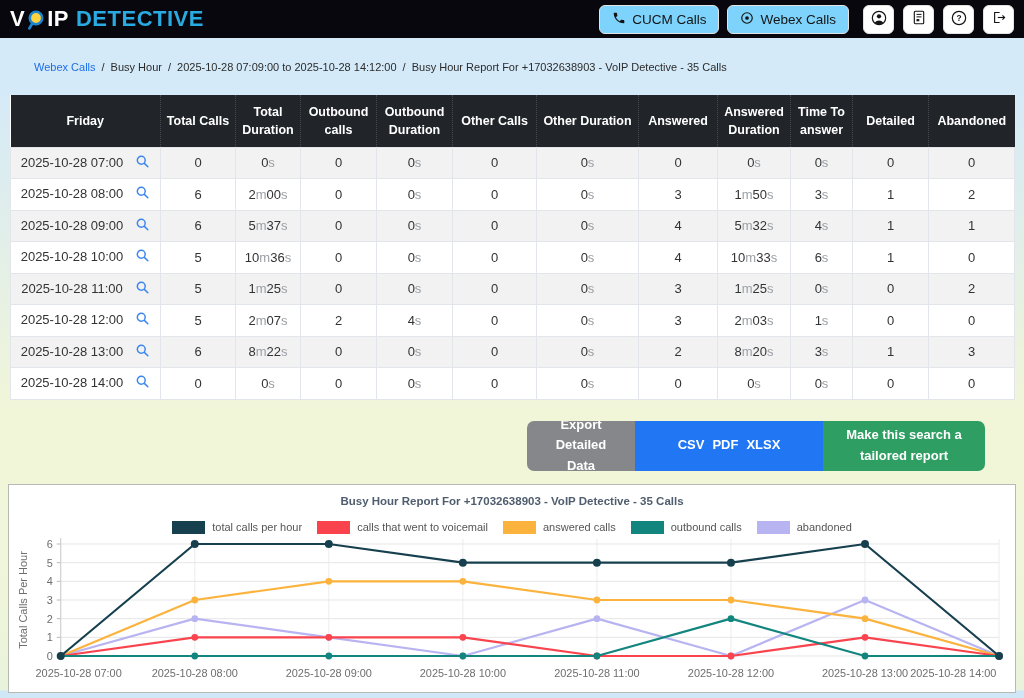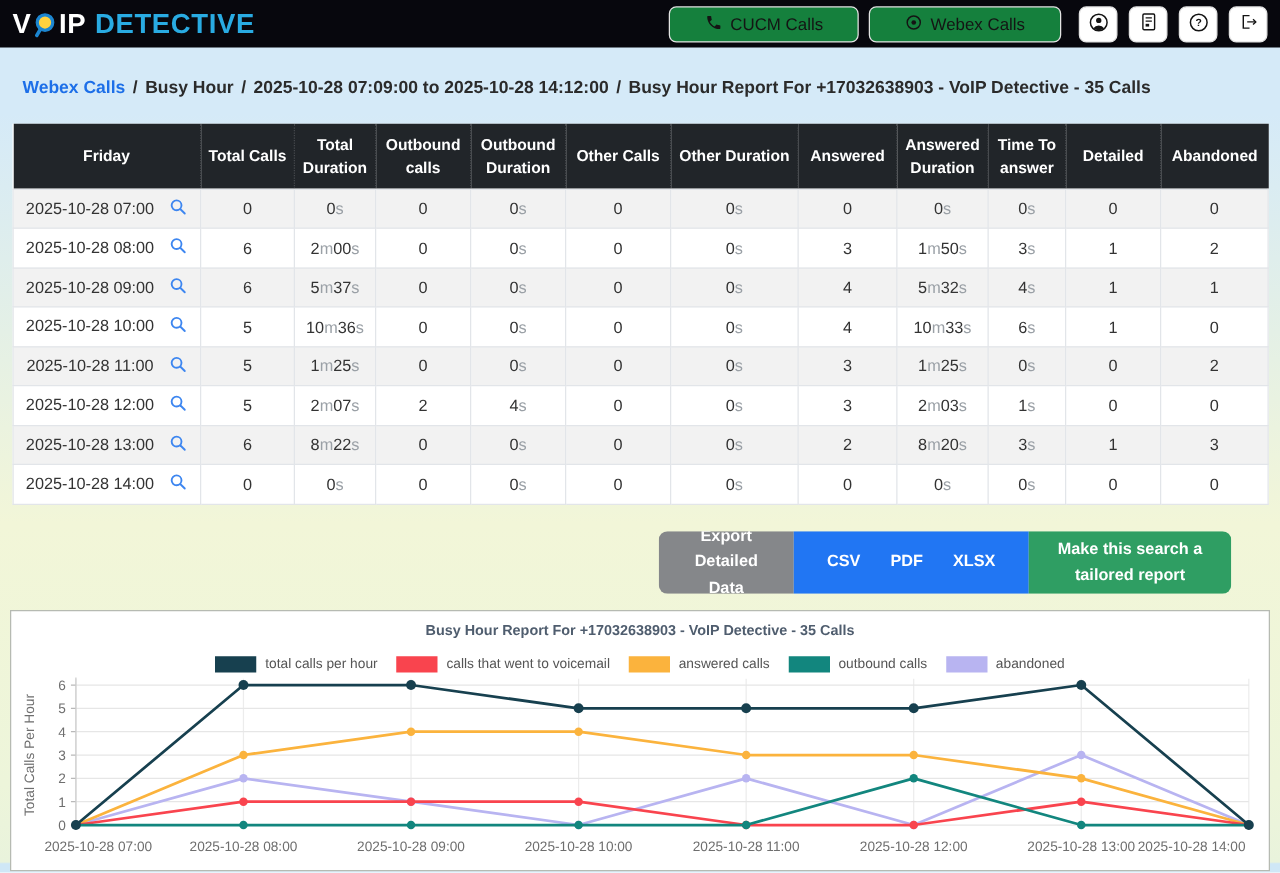--- a/index.html
+++ b/index.html
@@ -8,45 +8,45 @@
     font-family:"Liberation Sans", sans-serif;
     background:linear-gradient(180deg,#d5eaf8 0%,#d5eaf8 13%,#e4f0e6 38%,#f2f6d8 60%,#edf5da 90%,#e9f3dc 98.8%,#cfe7f6 99%,#cfe7f6 100%);
   }
   
   .topbar{height:38px;background:#07070d;display:flex;align-items:center;padding:0 10px;justify-content:space-between;}
   .logo{display:flex;align-items:center;font-weight:bold;font-size:22px;letter-spacing:.5px;}
   .logo .w{color:#fff;}
   .logo .brand{color:#29abe2;margin-left:7px;}
   .logo .mag-o{display:inline-flex;margin:0 1px;position:relative;top:1px;}
   .nav{display:flex;align-items:center;gap:8px;}
-  .nav-btn{display:flex;align-items:center;gap:6px;background:#15803d;border:1px solid #e3e3e3;border-radius:6px;height:29px;padding:0 28px;font-size:13.5px;color:#141414;cursor:pointer;font-family:inherit;white-space:nowrap;}
+  .nav-btn{display:flex;align-items:center;gap:6px;background:#7dd3fc;border:1px solid #e3e3e3;border-radius:6px;height:29px;padding:0 12px;font-size:13.5px;color:#141414;cursor:pointer;font-family:inherit;white-space:nowrap;}
   .icon-btn{background:#fff;border:1px solid #e3e3e3;border-radius:6px;height:29px;width:31px;display:flex;align-items:center;justify-content:center;cursor:pointer;}
   .icon-group{display:flex;gap:9px;margin-left:6px;}
   
-  .breadcrumb{padding:23px 18px 22px;font-size:14px;color:#2b2b2b;font-weight:bold;}
+  .breadcrumb{padding:23px 34px 22px;font-size:11px;color:#2b2b2b;}
   .breadcrumb a{color:#1d6fe8;text-decoration:none;cursor:pointer;}
   .breadcrumb .sep{margin:0 6px;color:#2b2b2b;}
   
   .table-wrap{margin:0 10px;}
   table{border-collapse:collapse;table-layout:fixed;width:1004px;background:#fff;}
   thead th{background:#212529;color:#fff;font-size:12.5px;font-weight:bold;text-align:center;vertical-align:middle;height:52px;padding:6px 4px;line-height:1.45;border-right:1px dotted #46494d;}
   thead th:last-child{border-right:none;}
   tbody td{font-size:13px;color:#333;text-align:center;height:31.5px;padding:4px 5px;border:1px solid #e2e5e9;}
   tbody tr:nth-child(odd){background:#f2f2f2;}
   tbody tr:nth-child(even){background:#fff;}
   .time-cell{white-space:nowrap;}
   .time-cell .t{margin-right:12px;}
   .mag{display:inline-block;vertical-align:-2px;cursor:pointer;}
   .unit{color:#9aa0a6;}
   
   .export-row{display:flex;justify-content:flex-end;margin:21px 39px 0 0;}
   .export-group{display:flex;align-items:stretch;height:50px;border-radius:7px;overflow:hidden;}
   .seg{display:flex;align-items:center;justify-content:center;color:#fff;font-size:13px;font-weight:bold;border:none;font-family:inherit;line-height:1.55;}
   .seg-gray{background:#85878a;width:108px;padding:4px 14px;text-align:center;cursor:pointer;}
-  .seg-blue{background:#2176f3;width:188px;gap:24px;}
+  .seg-blue{background:#2176f3;width:188px;gap:8px;}
   .seg-blue span{cursor:pointer;}
   .seg-green{background:#2f9e63;width:162px;padding:4px 14px;text-align:center;cursor:pointer;}
   
   .chart-panel{margin:13px 8px 0;background:#fff;border:1px solid #b6bab2;padding:10px 6px 4px;}
   .chart-title{text-align:center;font-size:11.5px;font-weight:bold;color:#4f5d6e;}
   .chart-legend{display:flex;justify-content:center;align-items:center;gap:15px;margin:14px 0 2px;}
   .lg-item{display:flex;align-items:center;gap:7px;}
   .sw{width:33px;height:13px;display:inline-block;}
   .lg-txt{font-size:11px;color:#555;}
   .chart-body svg{width:100%;height:152px;display:block;}

